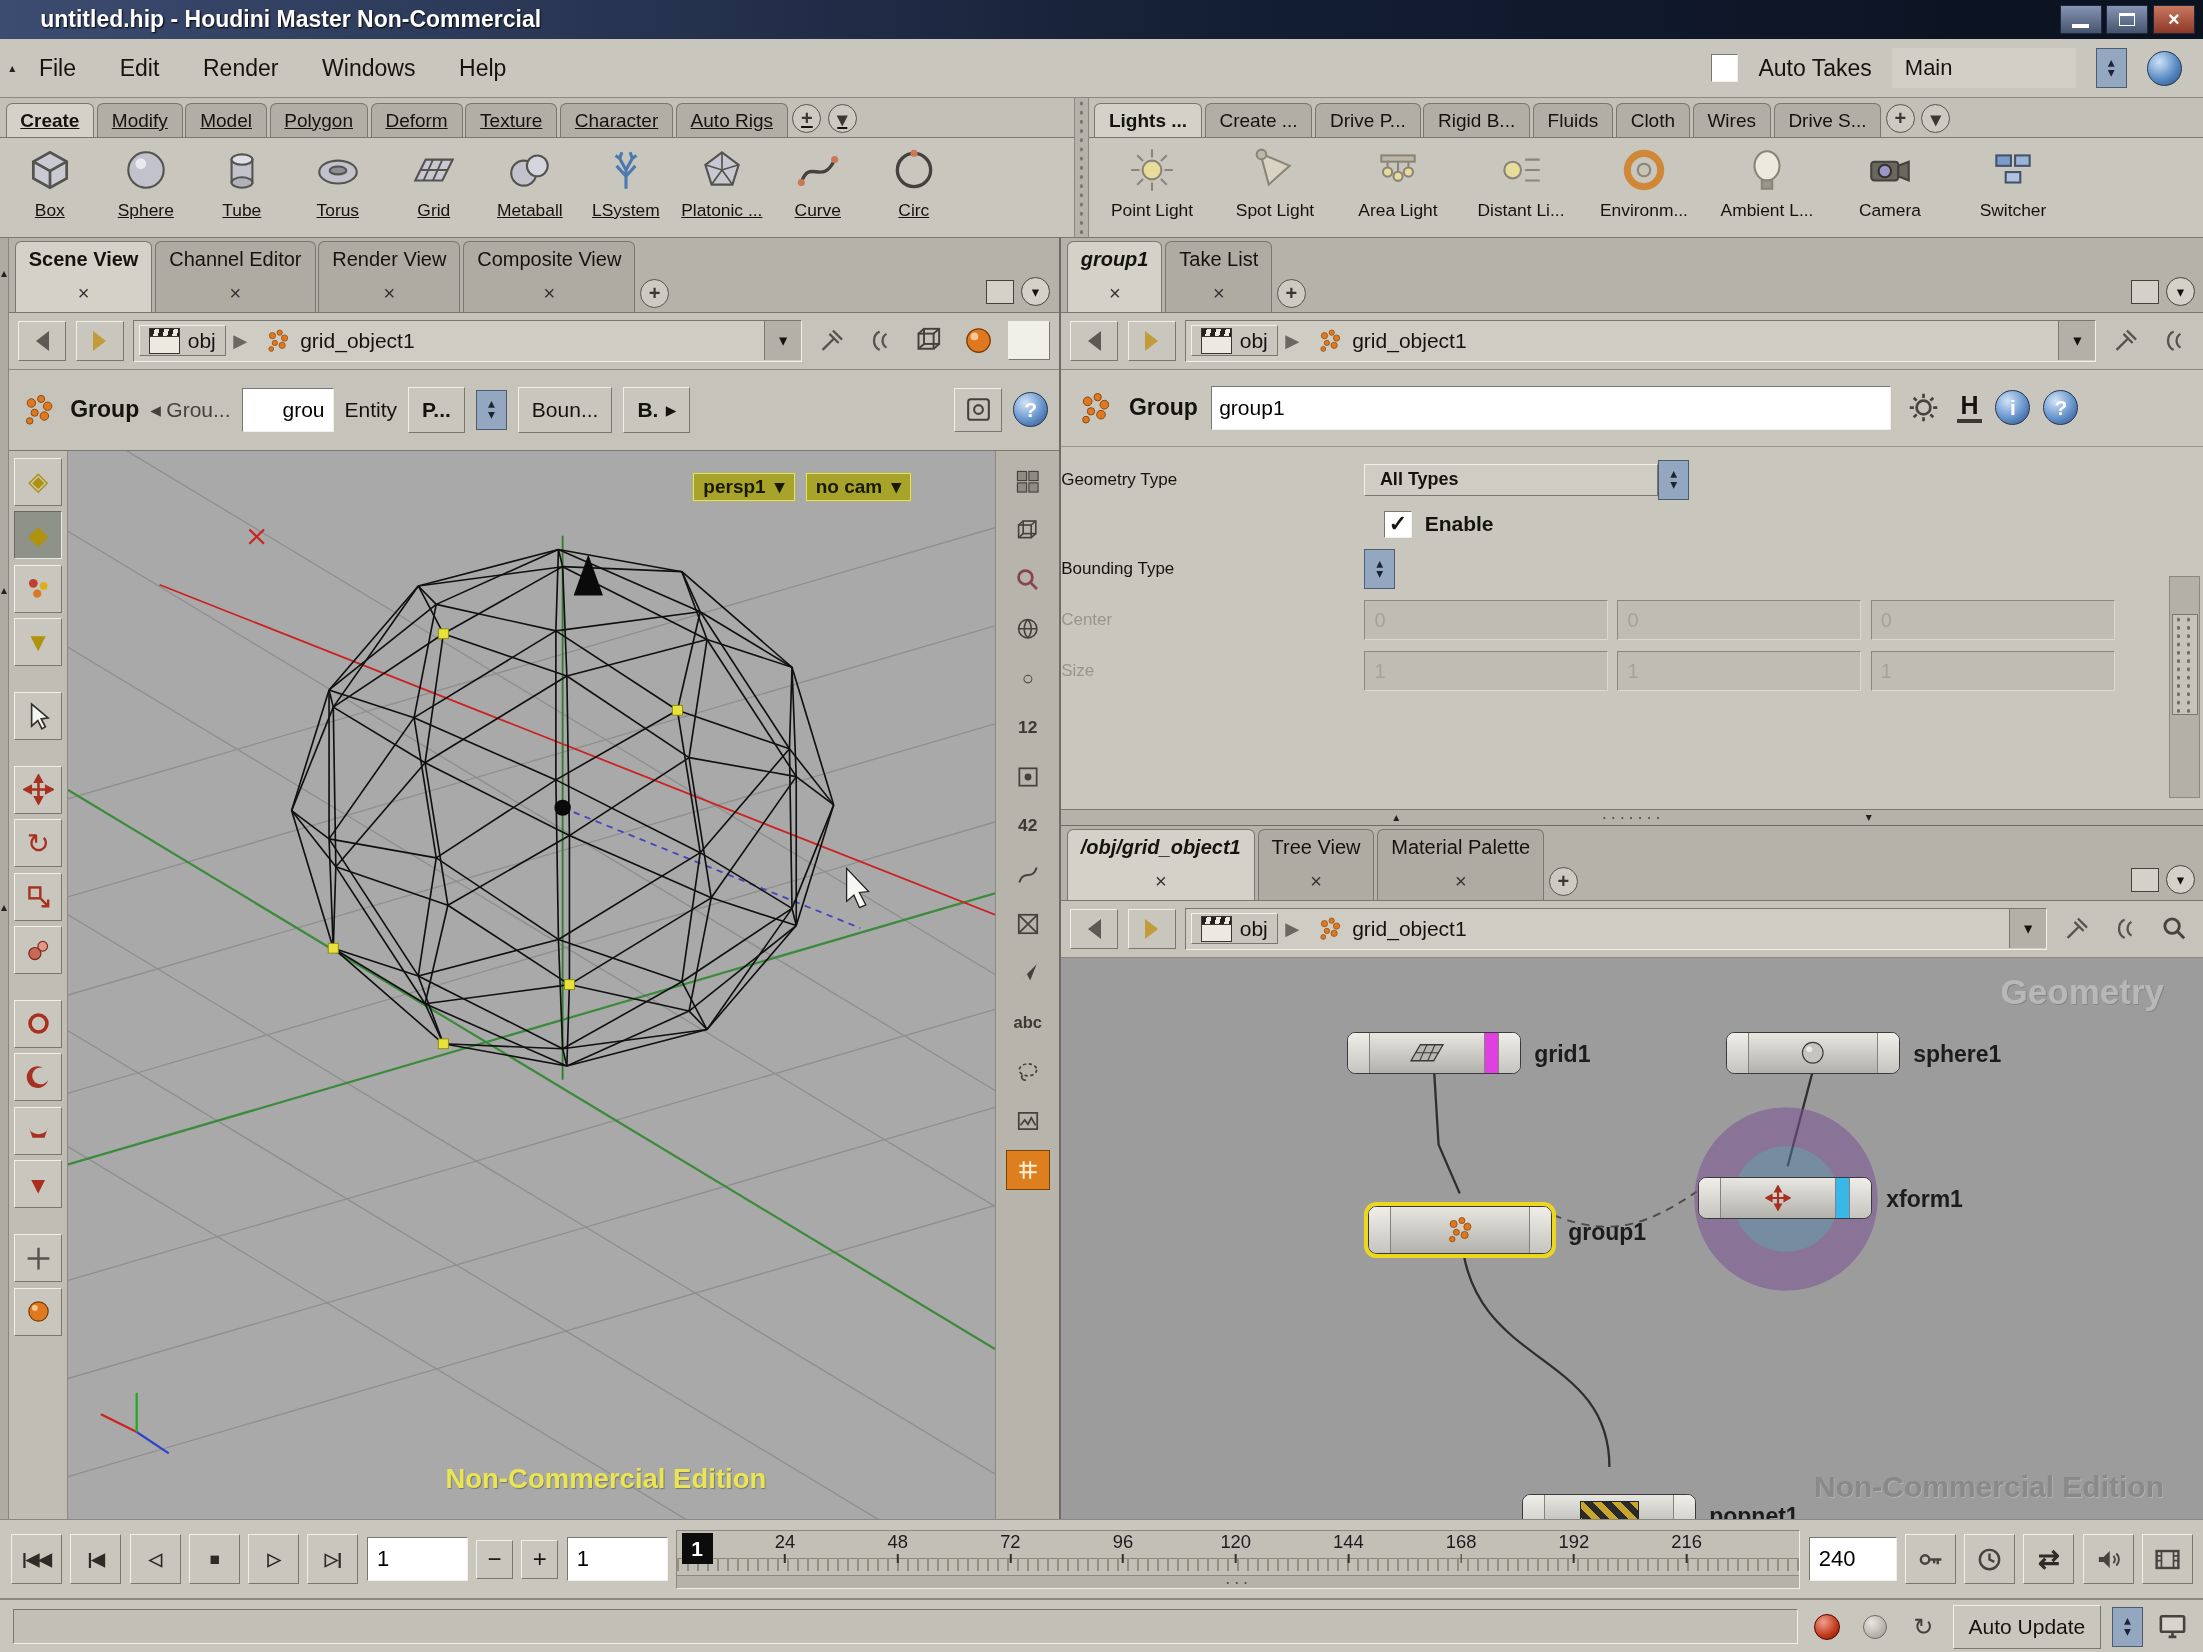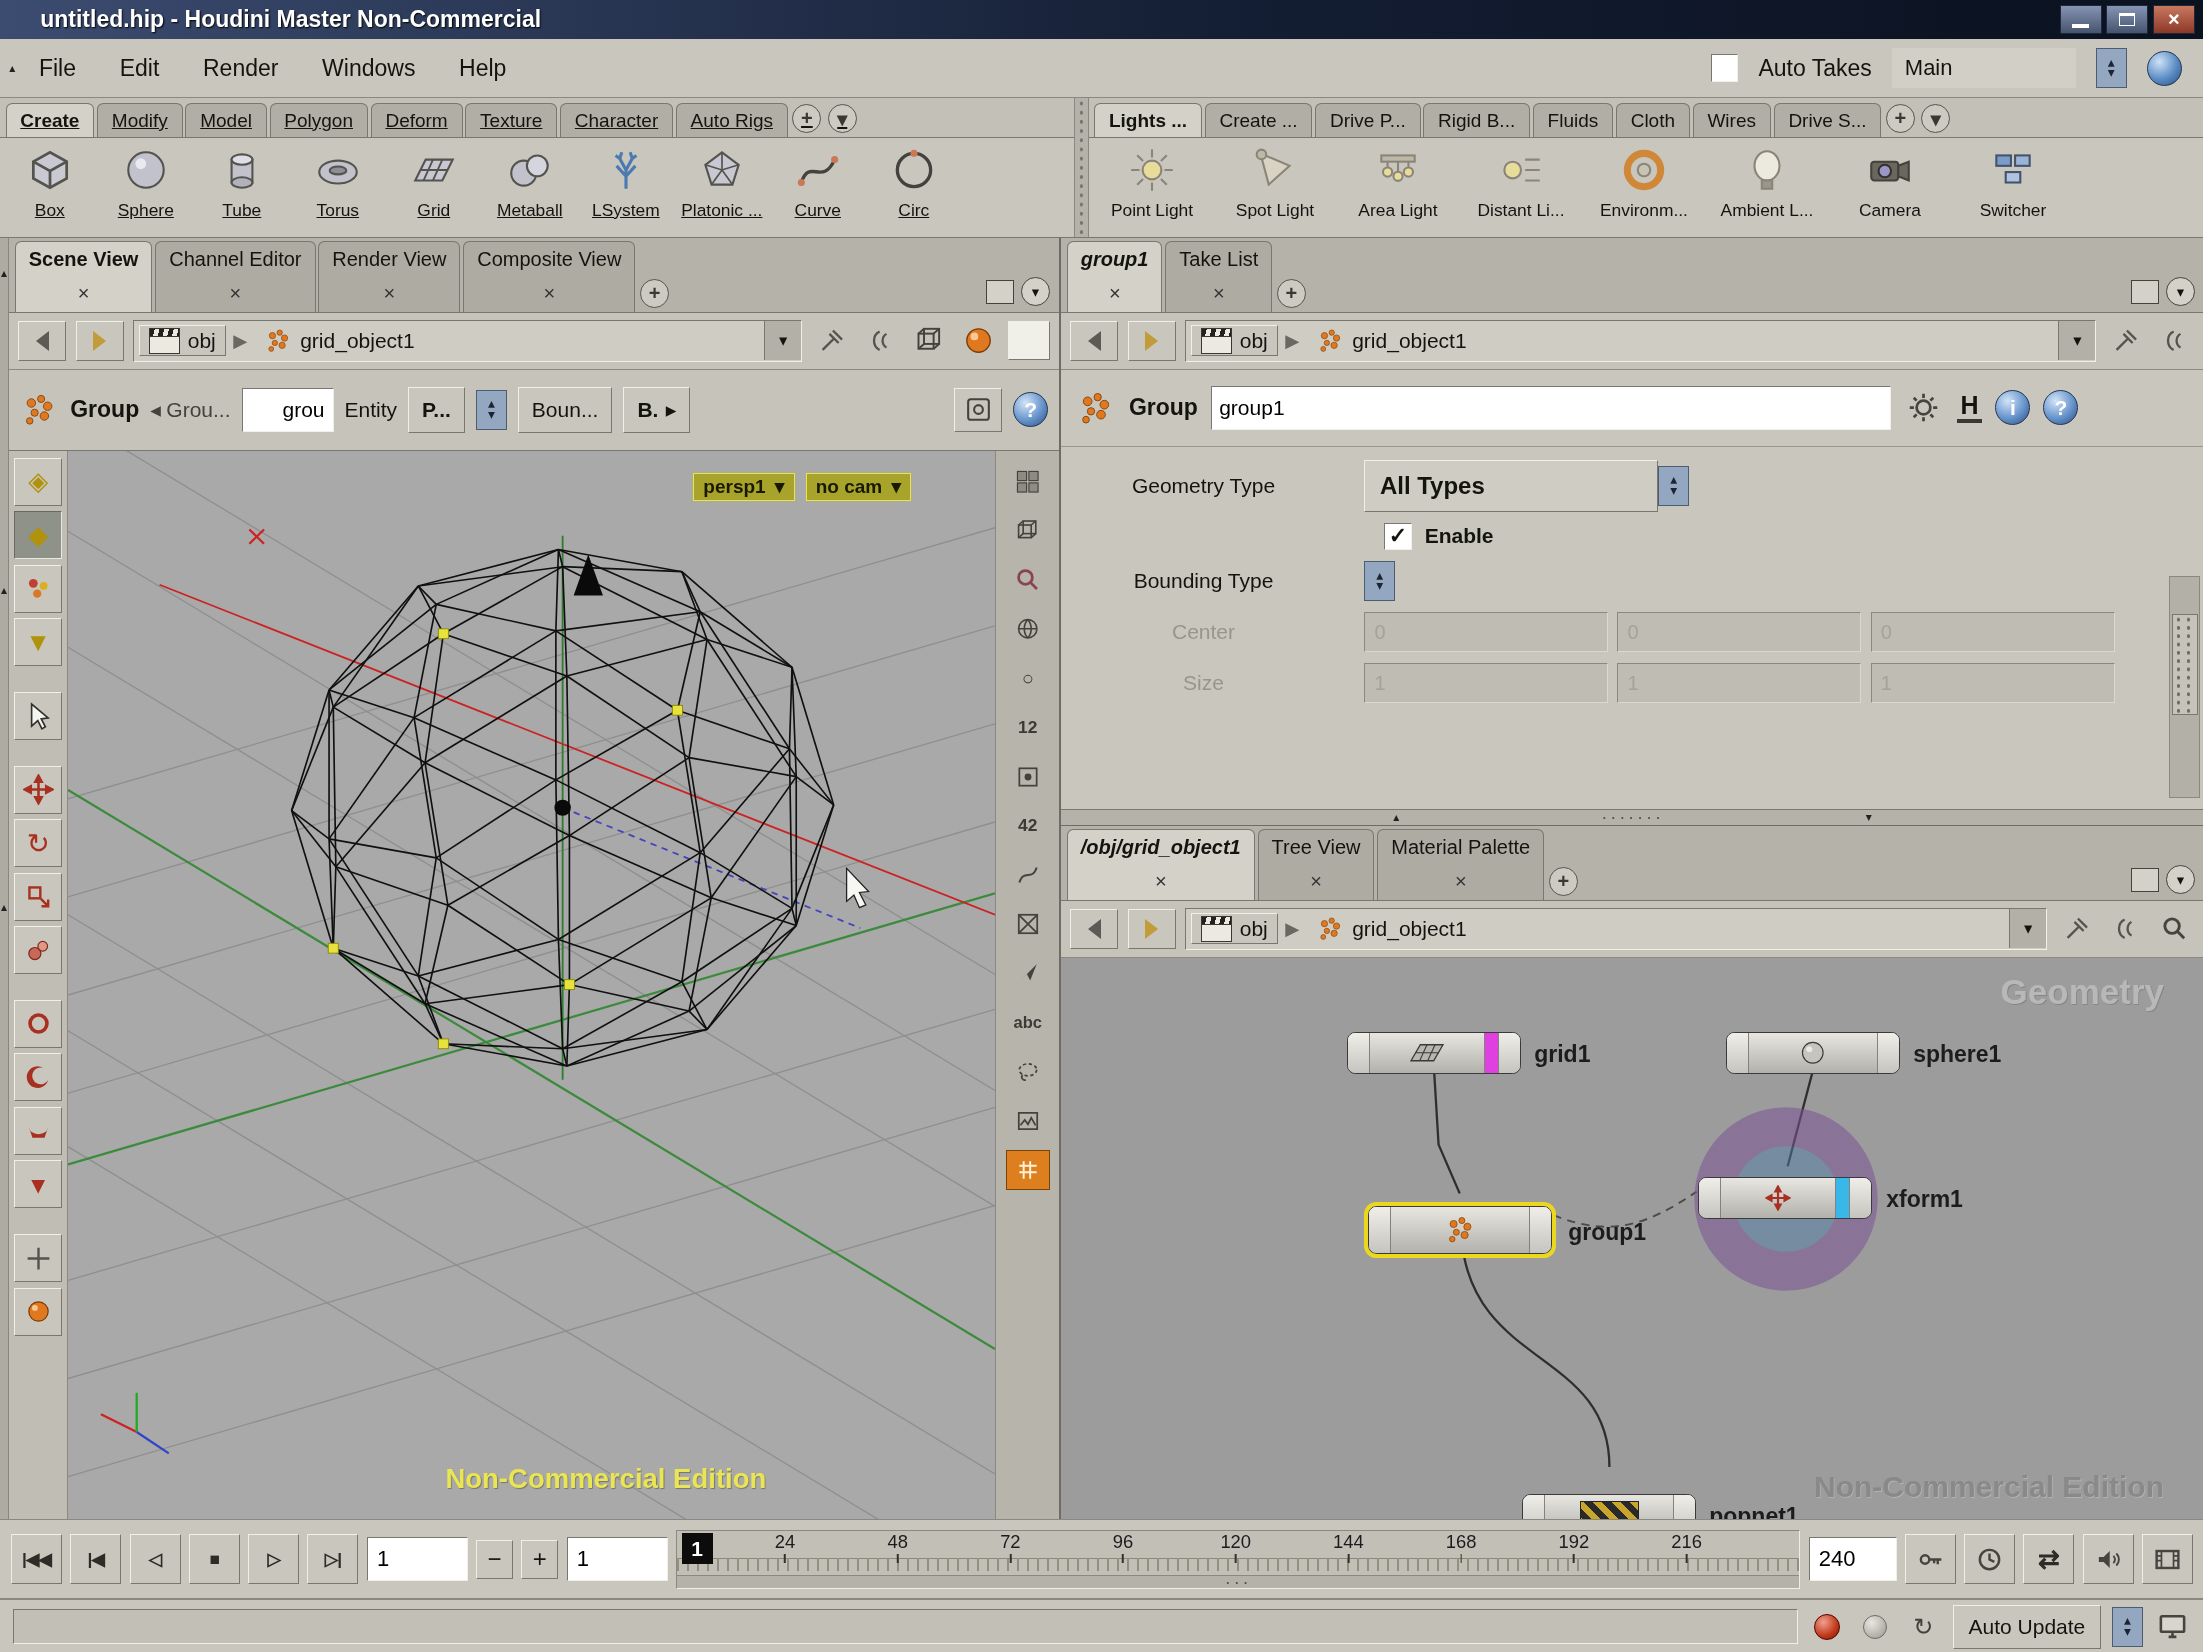--- a/index.html
+++ b/index.html
@@ -101,23 +101,23 @@
   .campill{background:#a8a32a;border:1.8px solid #eae63e;color:#191900;font-weight:bold;font-size:19px;padding:1.8px 9.2px;display:flex;align-items:center;gap:9.2px;}
   .vp-watermark{position:absolute;bottom:24px;left:58%;transform:translateX(-50%);color:#e9e553;font-weight:bold;font-size:27.5px;z-index:6;text-shadow:0.9px 0.9px 0.9px #77756d;white-space:nowrap;}
 
   
   .params-pane{flex:0 0 588px;border-bottom:1.8px solid #6e6c64;}
   .param-header{flex:0 0 77px;display:flex;align-items:center;gap:13px;padding:0 14.7px;background:#c9c6be;border-bottom:0.9px solid #9a978f;font-size:23px;}
   .param-header .opname-input{flex:0 0 680px;}
   .hbtn{font-weight:bold;font-size:25px;border-bottom:4.6px solid #3a3832;padding:0 3.7px;line-height:1.05;}
   .params-content{flex:1;position:relative;background:#c9c6be;padding:13px 51px 0 0;min-height:0;overflow:hidden;}
   .prow{display:flex;align-items:center;margin-bottom:11px;}
-  .plabel{width:303px;text-align:center;padding-right:18.4px;font-size:21px;flex:0 0 303px;}
+  .plabel{width:303px;text-align:left;padding-right:18.4px;font-size:17px;flex:0 0 303px;}
   .plabel.disabled{color:#98958d;}
-  .pdrop{height:52px;display:flex;align-items:center;background:#cfccc4;border:1.8px solid;border-color:#f0efe8 #79776f #79776f #f0efe8;padding:0 14.7px;font-size:24px;}
+  .pdrop{height:32px;display:flex;align-items:center;background:#cfccc4;border:1.8px solid;border-color:#f0efe8 #79776f #79776f #f0efe8;padding:0 14.7px;font-size:18px;}
   .pdrop b{font-weight:bold;}
   .subtabs{display:flex;align-items:flex-end;margin:3.7px 0 13px 26px;border-bottom:1.8px solid #79776f;padding-right:18.4px;}
   .subtab{padding:7.3px 22px;font-size:20px;background:#b1aea6;border:0.9px solid #79776f;border-bottom:none;border-radius:6.4px 6.4px 0 0;margin-right:3.7px;}
   .subtab.active{background:#d4d1c9;font-weight:bold;}
   .pfield-disabled{width:244px;height:40px;background:#bfbcb4;border:1.8px solid;border-color:#8a8880 #dbd8d0 #dbd8d0 #8a8880;color:#a5a29a;font-size:20px;display:flex;align-items:center;padding:0 9.2px;margin-right:9.2px;}
   .vscroll{position:absolute;right:3.7px;top:129px;bottom:11px;width:31px;background:#b3b0a8;border:0.9px solid #8a8880;}
   .vgrip{position:absolute;top:37px;left:1.8px;right:1.8px;height:101px;background-color:#c6c3bb;border:0.9px solid #79776f;background-image:radial-gradient(circle at 5.5px 4.6px,#6e6c64 1.5px,transparent 2px);background-size:10px 8.3px;}
   .splitter{flex:0 0 16.5px;background:#b5b2aa;border-top:0.9px solid #79776f;display:flex;align-items:center;justify-content:center;gap:202px;font-size:12px;color:#222;}
   .grip-dots{letter-spacing:2.8px;font-size:18.4px;line-height:0;color:#55534e;}
 

